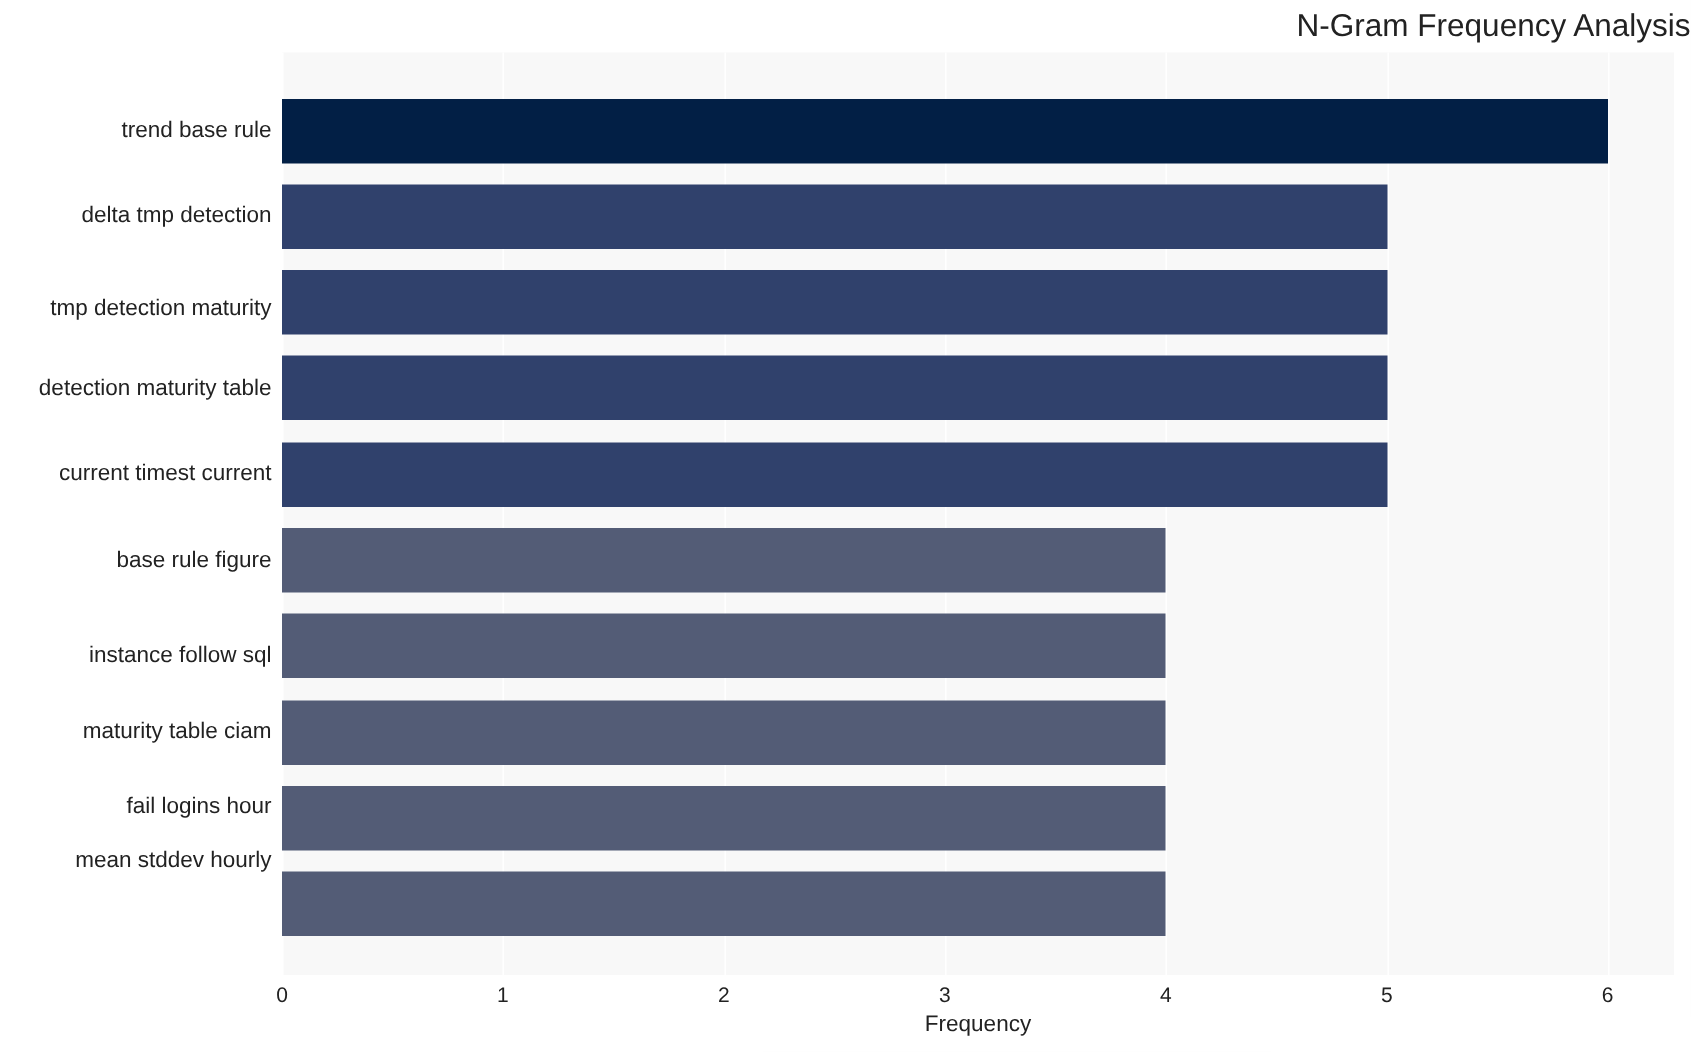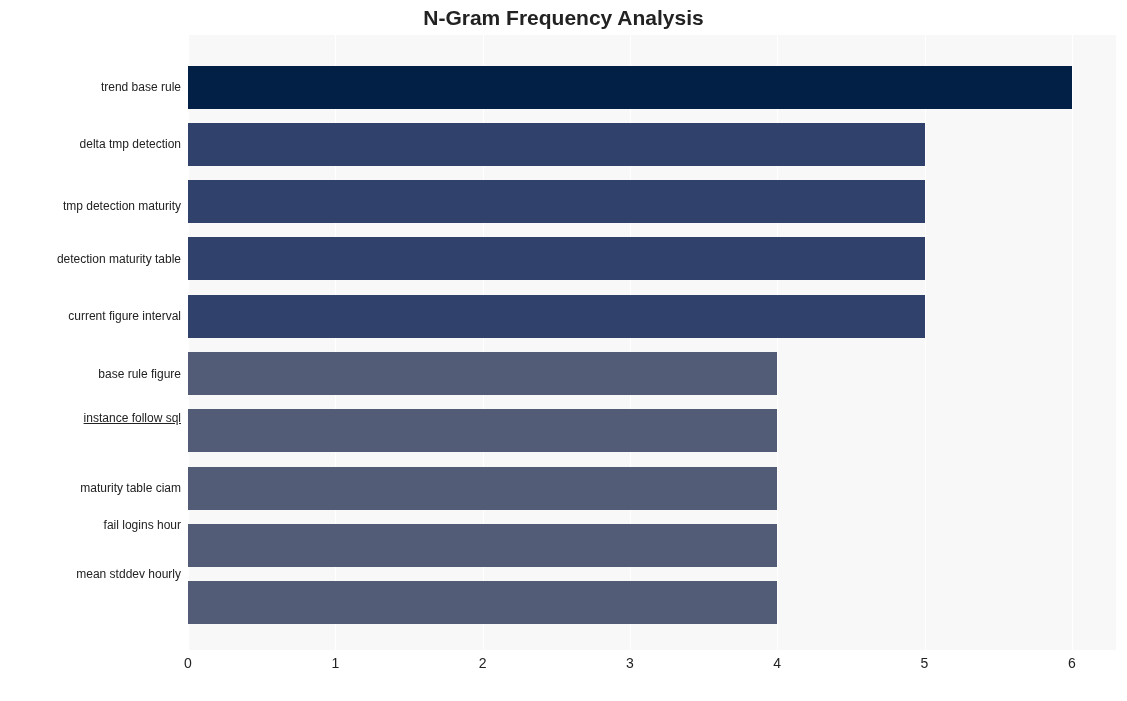--- a/index.html
+++ b/index.html
@@ -14,23 +14,23 @@
   .figure {
     position: relative;
     width: 1127px;
     height: 701px;
   }
   .title {
     position: absolute;
     top: 6px;
     left: 0;
     right: 0;
-    text-align: center;
+    text-align: right;
     font-size: 21px;
-    font-weight: 700;
+    font-weight: 400;
     color: #222;
   }
   .plot-area {
     position: absolute;
     left: 188px;    
     top: 35px;
     width: 928px;   
     height: 615px;  
     background: #f8f8f8;
   }
@@ -45,21 +45,21 @@
   .bar {
     position: absolute;
     height: 43px;
     left: 0;
   }
   .ytick {
     position: absolute;
     right: 946px; 
     width: 180px;
     text-align: right;
-    font-size: 12px;
+    font-size: 15px;
     line-height: 16px;
     transform: translateY(-50%);
     color: #222;
   }
   .xtick {
     position: absolute;
     top: 655px;
     font-size: 14px;
     color: #222;
     transform: translateX(-50%);
@@ -99,31 +99,32 @@
       <div class="bar" style="top: 431.6px; width: 589.206px; background: rgb(83, 92, 118);"></div>
       <div class="bar" style="top: 488.9px; width: 589.206px; background: rgb(83, 92, 118);"></div>
       <div class="bar" style="top: 546.2px; width: 589.206px; background: rgb(83, 92, 118);"></div>
     </div>
 
   <div id="yticks">
       <div class="ytick" style="top: 87px;">trend base rule</div>
       <div class="ytick" style="top: 144.3px;">delta tmp detection</div>
       <div class="ytick" style="top: 206px; padding-left: 16px;">tmp detection maturity</div>
       <div class="ytick" style="top: 258.9px; margin-left: 36px;">detection maturity table</div>
-      <div class="ytick" style="top: 316.2px;">current figure interval</div>
+      <div class="ytick" style="top: 316.2px;">current timest current</div>
       <div class="ytick" style="top: 373.5px; padding-left: 40px;">base rule figure</div>
-      <div class="ytick" style="top: 418px; text-decoration: underline;">instance follow sql</div>
+      <div class="ytick" style="top: 437px;">instance follow sql</div>
       <div class="ytick" style="top: 488.1px; padding-left: 14px;">maturity table ciam</div>
-      <div class="ytick" style="top: 525px;">fail logins hour</div>
+      <div class="ytick" style="top: 538px;">fail logins hour</div>
       <div class="ytick" style="top: 574px;">mean stddev hourly</div>
     </div>
 
   <div id="xticks">
       <div class="xtick" style="left: 188px;">0</div>
       <div class="xtick" style="left: 335.302px;">1</div>
       <div class="xtick" style="left: 482.603px;">2</div>
       <div class="xtick" style="left: 629.905px;">3</div>
       <div class="xtick" style="left: 777.206px;">4</div>
       <div class="xtick" style="left: 924.508px;">5</div>
       <div class="xtick" style="left: 1071.81px;">6</div>
     </div>
 
+  <div class="xlabel">Frequency</div>
 </div>
 
 </body></html>

